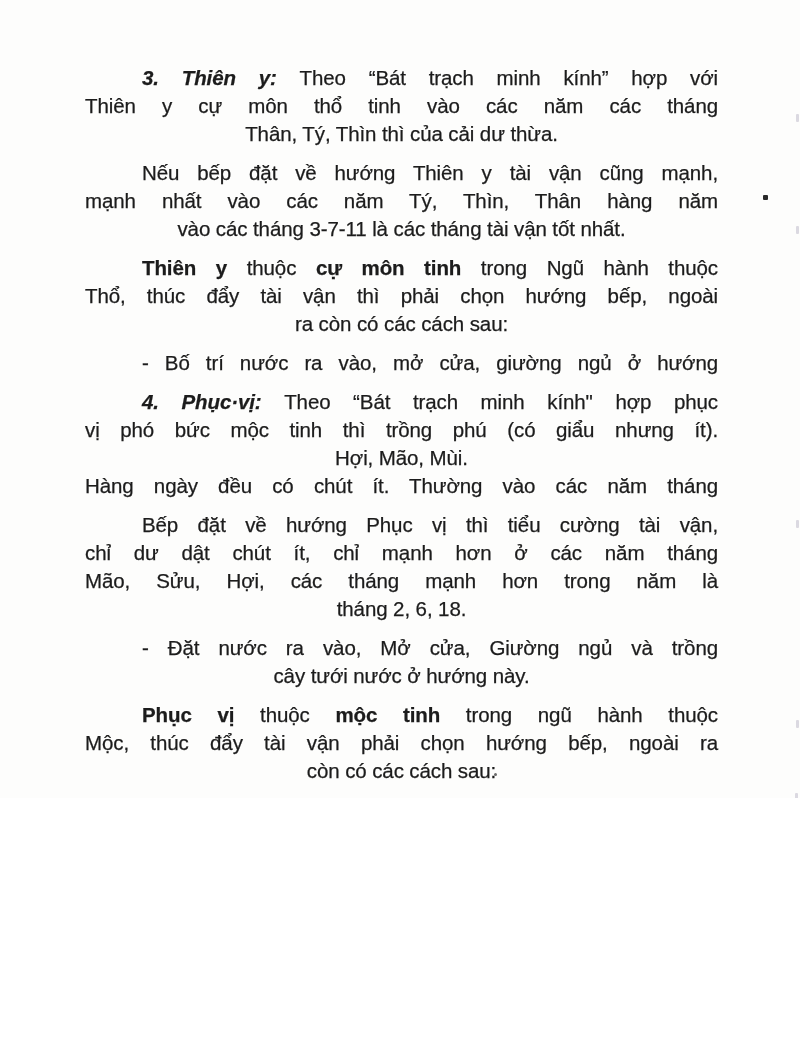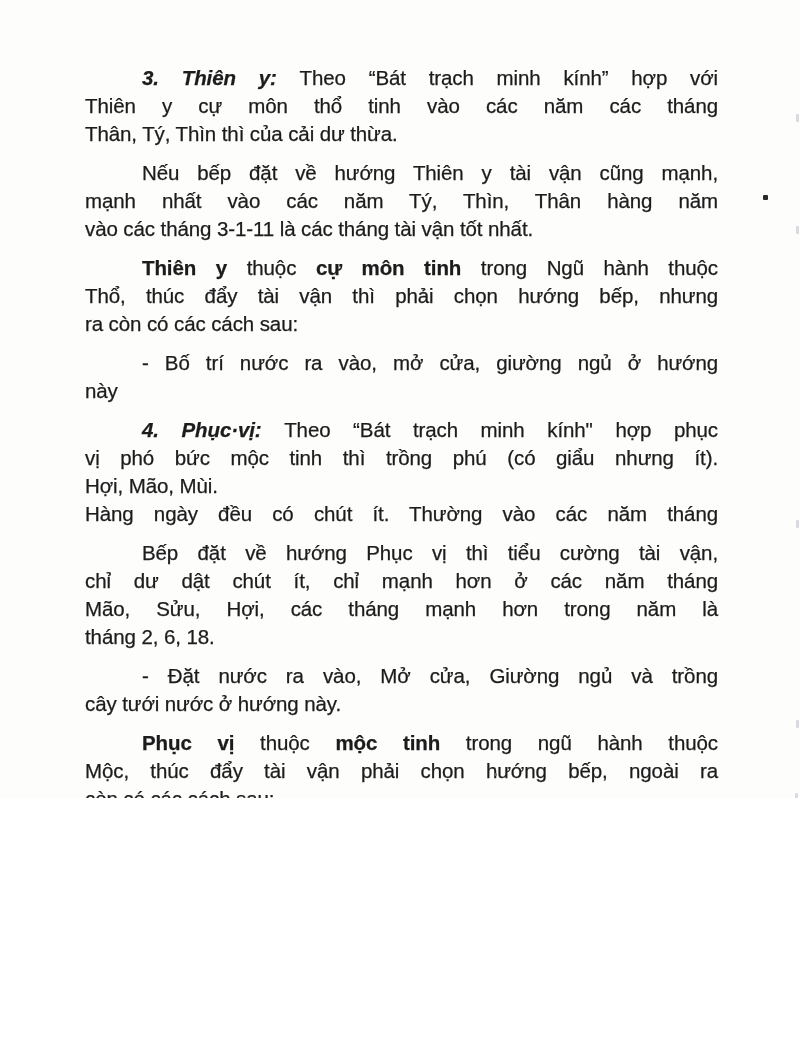--- a/index.html
+++ b/index.html
@@ -20,21 +20,21 @@
   .text-block{
     position:absolute;
     left:85px;top:64px;width:633px;
     font-size:20.5px;
     line-height:28px;
     letter-spacing:-0.1px;
     -webkit-text-stroke:0.25px currentColor;
   }
   .para{margin-top:11px;}
   .para:first-child{margin-top:0;}
-  .line{text-align:left;}
+  .line{text-align:center;}
   .line.just{text-align:justify;text-align-last:justify;}
   .line.indent{padding-left:57px;}
   .run-normal{font-weight:normal;font-style:normal;}
   .run-bold{font-weight:bold;}
   .run-bold-italic{font-weight:bold;font-style:italic;}
   .page-number{
     position:absolute;left:118px;top:954px;
     font-family:"Liberation Serif", serif;
     font-size:24px;color:#ef4444;
   }
@@ -75,30 +75,29 @@
 
   <div class="text-block">
       <div class="para">
         <div class="line just indent"><span class="run-bold-italic">3. Thiên y: </span><span class="run-normal">Theo “Bát trạch minh kính” hợp với</span></div>
         <div class="line just"><span class="run-normal">Thiên y cự môn thổ tinh vào các năm các tháng</span></div>
         <div class="line"><span class="run-normal">Thân, Tý, Thìn thì của cải dư thừa.</span></div>
       </div>
       <div class="para">
         <div class="line just indent"><span class="run-normal">Nếu bếp đặt về hướng Thiên y tài vận cũng mạnh,</span></div>
         <div class="line just"><span class="run-normal">mạnh nhất vào các năm Tý, Thìn, Thân hàng năm</span></div>
-        <div class="line"><span class="run-normal">vào các tháng 3-1-11 là các tháng tài vận tốt nhất.</span></div>
+        <div class="line"><span class="run-normal">vào các tháng 3-7-11 là các tháng tài vận tốt nhất.</span></div>
       </div>
       <div class="para">
         <div class="line just indent"><span class="run-bold">Thiên y</span><span class="run-normal"> thuộc </span><span class="run-bold">cự môn tinh</span><span class="run-normal"> trong Ngũ hành thuộc</span></div>
-        <div class="line just"><span class="run-normal">Thổ, thúc đẩy tài vận thì phải chọn hướng bếp, nhưng</span></div>
+        <div class="line just"><span class="run-normal">Thổ, thúc đẩy tài vận thì phải chọn hướng bếp, ngoài</span></div>
         <div class="line"><span class="run-normal">ra còn có các cách sau:</span></div>
       </div>
       <div class="para">
         <div class="line just indent"><span class="run-normal">- Bố trí nước ra vào, mở cửa, giường ngủ ở hướng</span></div>
-        <div class="line"><span class="run-normal">này</span></div>
       </div>
       <div class="para">
         <div class="line just indent"><span class="run-bold-italic">4. Phục·vị: </span><span class="run-normal">Theo “Bát trạch minh kính" hợp phục</span></div>
         <div class="line just"><span class="run-normal">vị phó bức mộc tinh thì trồng phú (có giẩu nhưng ít).</span></div>
         <div class="line"><span class="run-normal">Hợi, Mão, Mùi.</span></div>
         <div class="line just"><span class="run-normal">Hàng ngày đều có chút ít. Thường vào các năm tháng</span></div>
       </div>
       <div class="para">
         <div class="line just indent"><span class="run-normal">Bếp đặt về hướng Phục vị thì tiểu cường tài vận,</span></div>
         <div class="line just"><span class="run-normal">chỉ dư dật chút ít, chỉ mạnh hơn ở các năm tháng</span></div>

